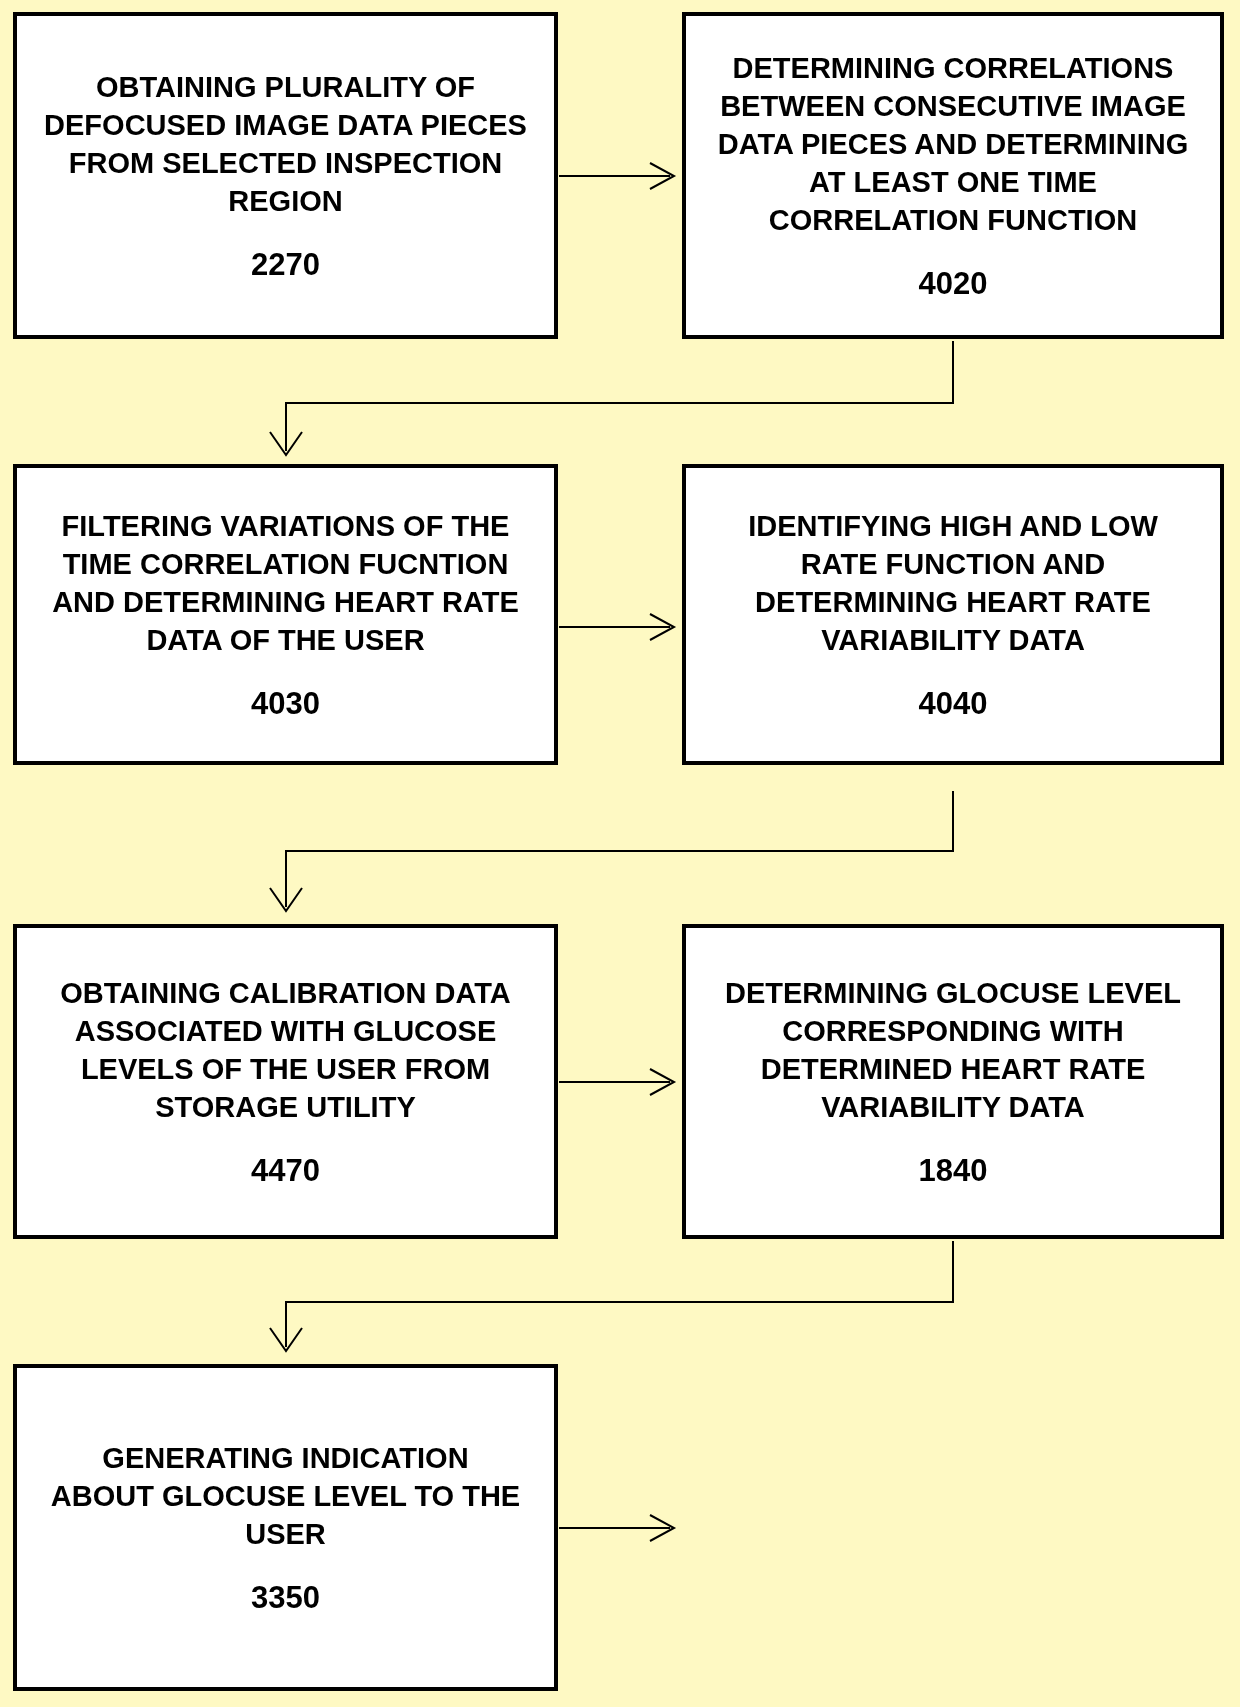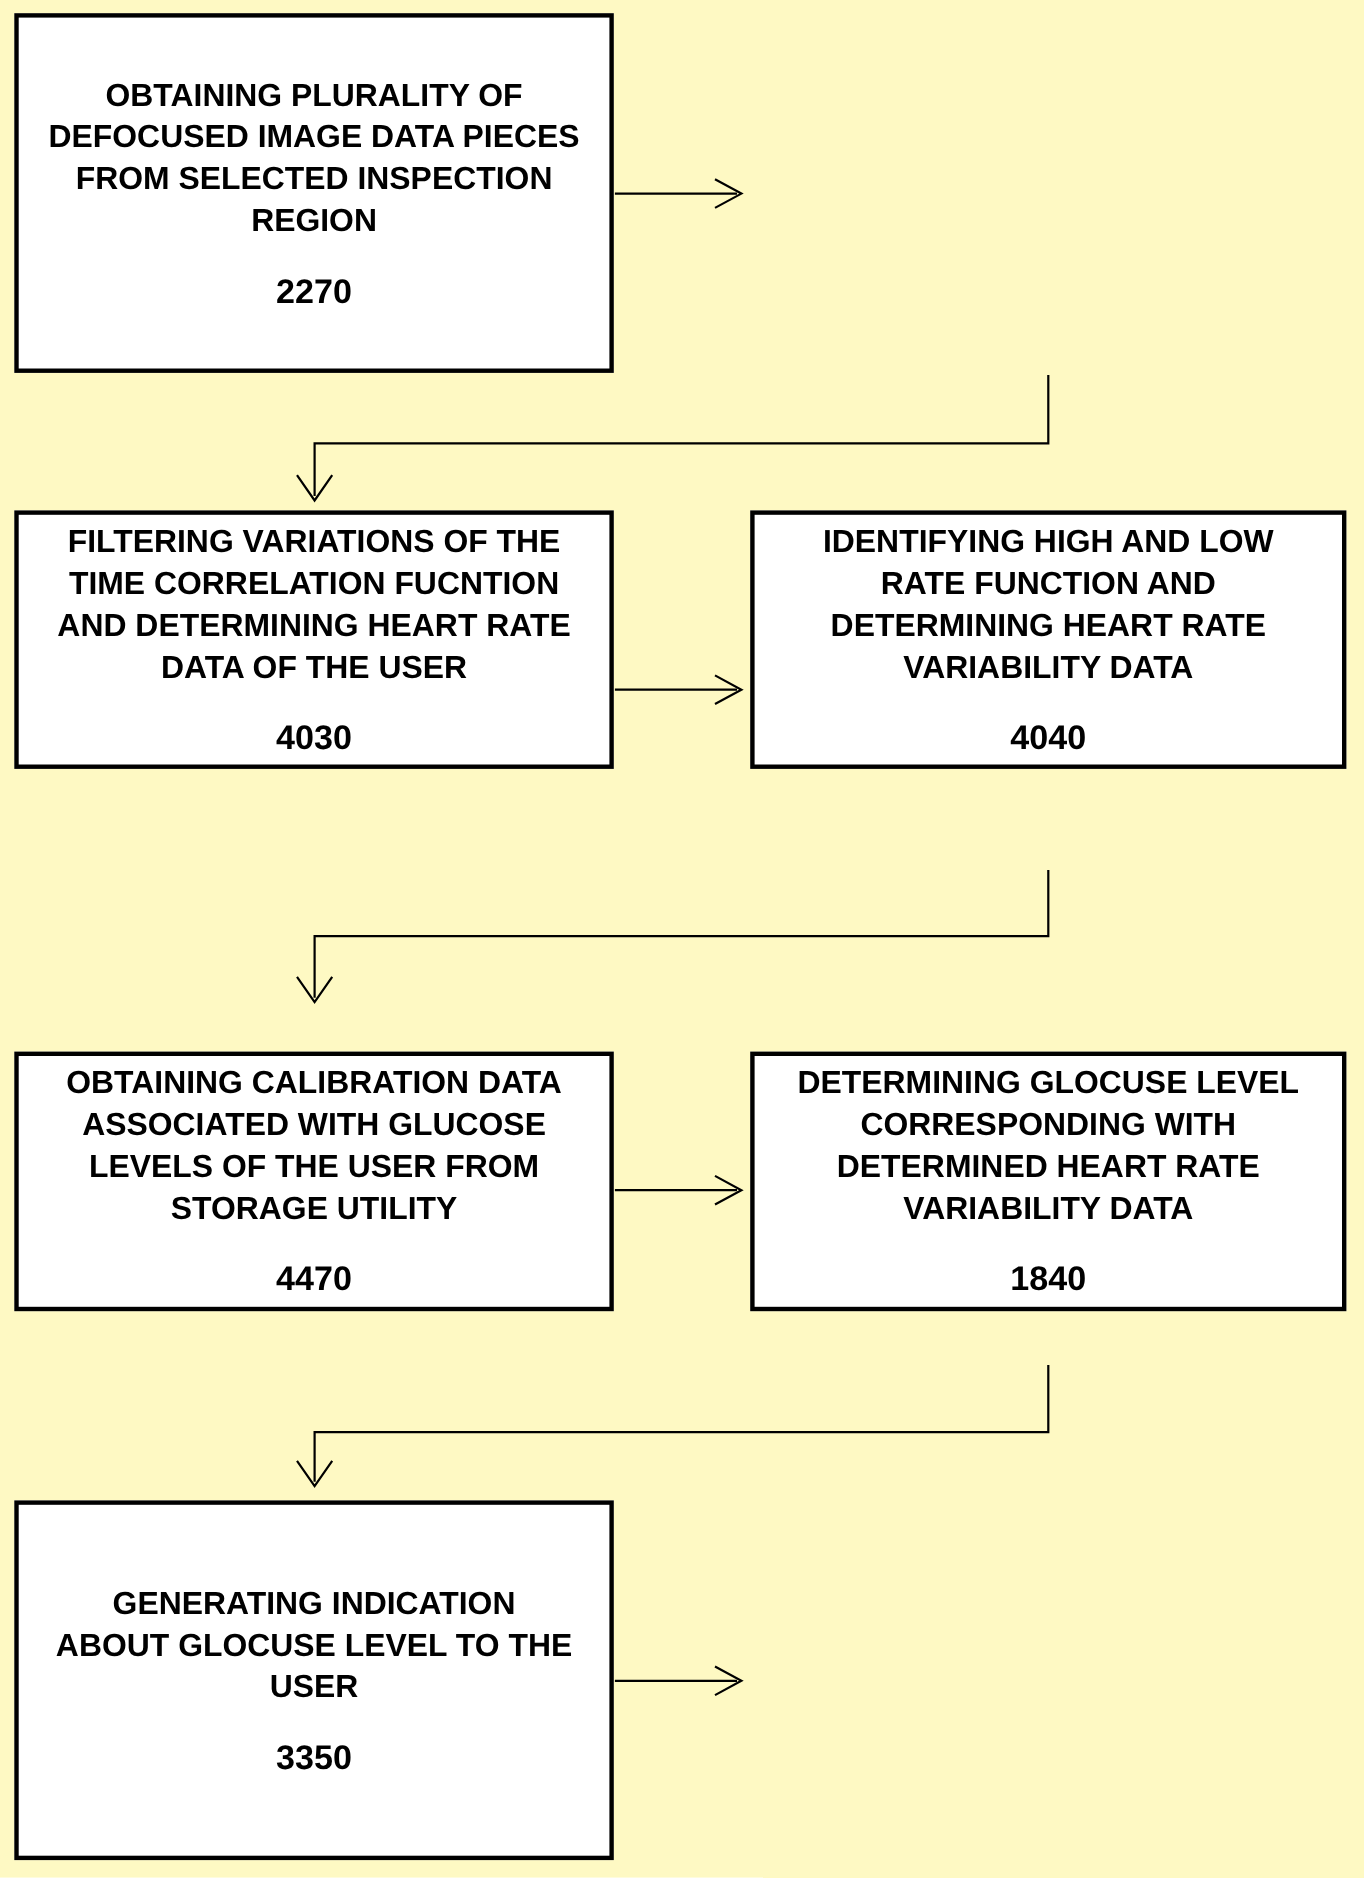--- a/index.html
+++ b/index.html
@@ -49,22 +49,22 @@
     font-size: 31px;
     line-height: 38px;
     font-weight: bold;
     color: #000000;
   }
   
   .col-left  { left: 13px;  width: 545px; }
   .col-right { left: 682px; width: 542px; }
   
   .row-1 { top: 12px;   height: 327px; }
-  .row-2 { top: 464px;  height: 235px; }
-  .row-3 { top: 956px;  height: 236px; }
+  .row-2 { top: 464px;  height: 301px; }
+  .row-3 { top: 924px;  height: 315px; }
   .row-4 { top: 1364px; height: 327px; }
   .connector {
     stroke: #000000;
     stroke-width: 2;
     fill: none;
   }
 </style>
 </head>
 <body>
 
@@ -109,20 +109,28 @@
   </svg>
 
   <div class="flow-box col-left row-1">
     <div class="step-text">OBTAINING PLURALITY OF
 DEFOCUSED IMAGE DATA PIECES
 FROM SELECTED INSPECTION
 REGION</div>
     <div class="step-number">2270</div>
   </div>
 
+  <div class="flow-box col-right row-1">
+    <div class="step-text">DETERMINING CORRELATIONS
+BETWEEN CONSECUTIVE IMAGE
+DATA PIECES AND DETERMINING
+AT LEAST ONE TIME
+CORRELATION FUNCTION</div>
+    <div class="step-number">4020</div>
+  </div>
 
   <div class="flow-box col-left row-2">
     <div class="step-text">FILTERING VARIATIONS OF THE
 TIME CORRELATION FUCNTION
 AND DETERMINING HEART RATE
 DATA OF THE USER</div>
     <div class="step-number">4030</div>
   </div>
 
   <div class="flow-box col-right row-2">

